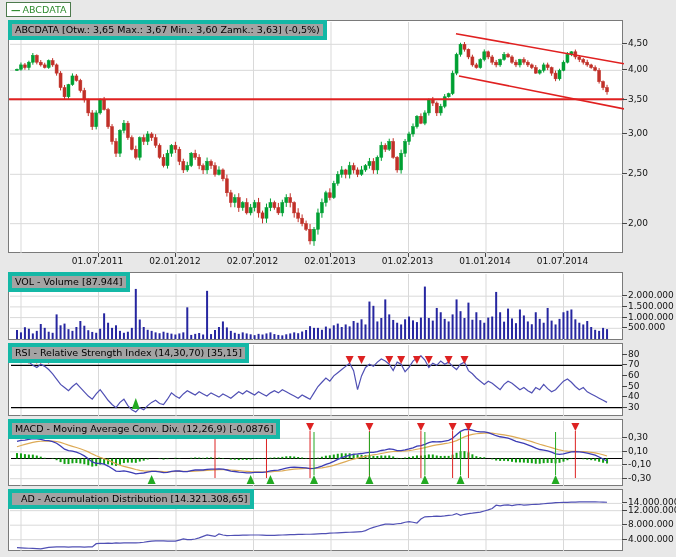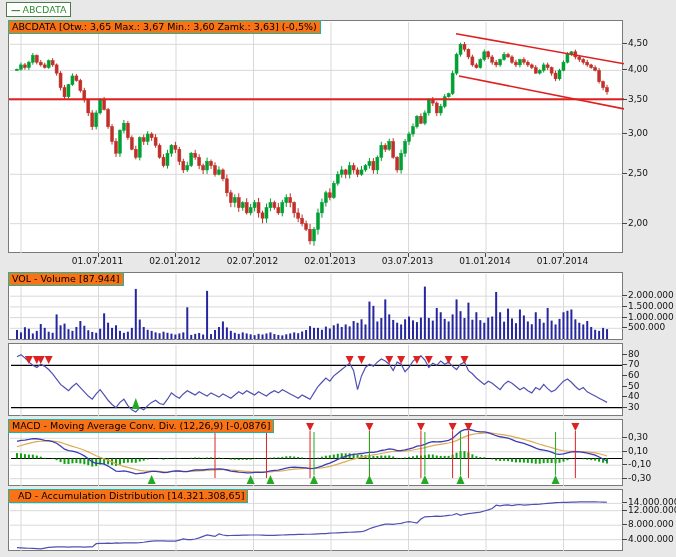--- a/index.html
+++ b/index.html
@@ -1,21 +1,21 @@
 <!DOCTYPE html>
 <html><head>
 <meta charset="utf-8">
 <style>
   html,body{margin:0;padding:0;}
   #screen{position:relative;width:676px;height:557px;background:#e8e8e8;
           font-family:"DejaVu Sans","Liberation Sans",sans-serif;overflow:hidden;}
   .panel{position:absolute;left:8px;width:615px;background:#ffffff;
          border:1px solid #7a7a7a;box-sizing:border-box;}
   .panel svg{position:absolute;left:0;top:0;}
-  .hdr{position:absolute;z-index:6;background:#f97316;border:1px solid #14b8a6;
+  .hdr{position:absolute;z-index:6;background:#a3a3a3;border:4px solid #14b8a6;
        font-size:9.5px;line-height:12px;padding:0 3px;color:#000;white-space:nowrap;}
   #legend{position:absolute;left:6px;top:2px;z-index:7;background:#ffffff;
           border:1px solid #4d7a4d;font-size:9.5px;line-height:13px;padding:0 4px;
           color:#2e8b2e;white-space:nowrap;}
   #legend .dash{color:#2e8b2e;font-weight:bold;margin-right:2px;}
   .ylab{position:absolute;left:628px;font-size:9px;color:#111;white-space:nowrap;line-height:10px;}
   .ytick{position:absolute;left:622px;width:5px;height:1px;background:#444;}
   .xlab{position:absolute;top:256px;width:66px;text-align:center;font-size:9px;color:#111;}
   .xtick{position:absolute;top:253px;width:1px;height:4px;background:#444;}
 </style>
@@ -23,20 +23,21 @@
 <body>
 
 <div id="screen">
 
   <div id="legend">
     <span class="dash">—</span><span>ABCDATA</span>
   </div>
 
   <div class="hdr" style="left:8px;top:20px;">ABCDATA [Otw.: 3,65  Max.: 3,67  Min.: 3,60  Zamk.: 3,63] (-0,5%)</div>
   <div class="hdr" style="left:8px;top:272px;">VOL - Volume [87.944]</div>
+  <div class="hdr" style="left:8px;top:343px;">RSI - Relative Strength Index (14,30,70) [35,15]</div>
   <div class="hdr" style="left:8px;top:419px;">MACD - Moving Average Conv. Div. (12,26,9) [-0,0876]</div>
   <div class="hdr" style="left:8px;top:489px;padding-left:9px;">AD - Accumulation Distribution [14.321.308,65]</div>
 
   <div class="panel" id="p-main" style="top:20px;height:233px;">
       <svg width="615" height="233">
         <line x1="1" y1="23.298079833088195" x2="614" y2="23.298079833088195" stroke="#d9d9d9" stroke-width="1"></line>
         <line x1="1" y1="49.351687320280234" x2="614" y2="49.351687320280234" stroke="#d9d9d9" stroke-width="1"></line>
         <line x1="1" y1="78.88883136882458" x2="614" y2="78.88883136882458" stroke="#d9d9d9" stroke-width="1"></line>
         <line x1="1" y1="112.98696174661418" x2="614" y2="112.98696174661418" stroke="#d9d9d9" stroke-width="1"></line>
         <line x1="1" y1="153.3164901094369" x2="614" y2="153.3164901094369" stroke="#d9d9d9" stroke-width="1"></line>
@@ -802,19 +803,19 @@
       <div class="ylab" style="top: 533.7px;">4.000.000</div>
       <div class="xtick" style="left: 97.5px;"></div>
       <div class="xlab" style="left: 64.5px;">01.07.2011</div>
       <div class="xtick" style="left: 175px;"></div>
       <div class="xlab" style="left: 142px;">02.01.2012</div>
       <div class="xtick" style="left: 252.5px;"></div>
       <div class="xlab" style="left: 219.5px;">02.07.2012</div>
       <div class="xtick" style="left: 330px;"></div>
       <div class="xlab" style="left: 297px;">02.01.2013</div>
       <div class="xtick" style="left: 407.5px;"></div>
-      <div class="xlab" style="left: 374.5px;">03.07.2013</div>
+      <div class="xlab" style="left: 374.5px;">01.02.2013</div>
       <div class="xtick" style="left: 485px;"></div>
       <div class="xlab" style="left: 452px;">01.01.2014</div>
       <div class="xtick" style="left: 562.5px;"></div>
       <div class="xlab" style="left: 529.5px;">01.07.2014</div>
     </div>
 </div>
 
 </body></html>

